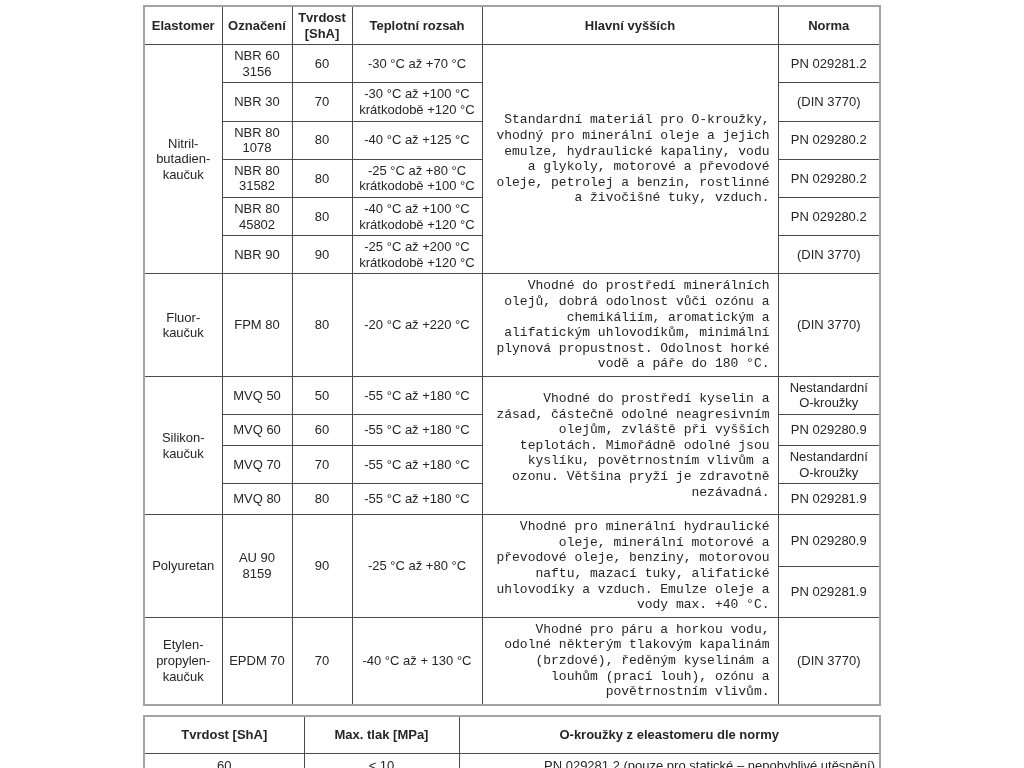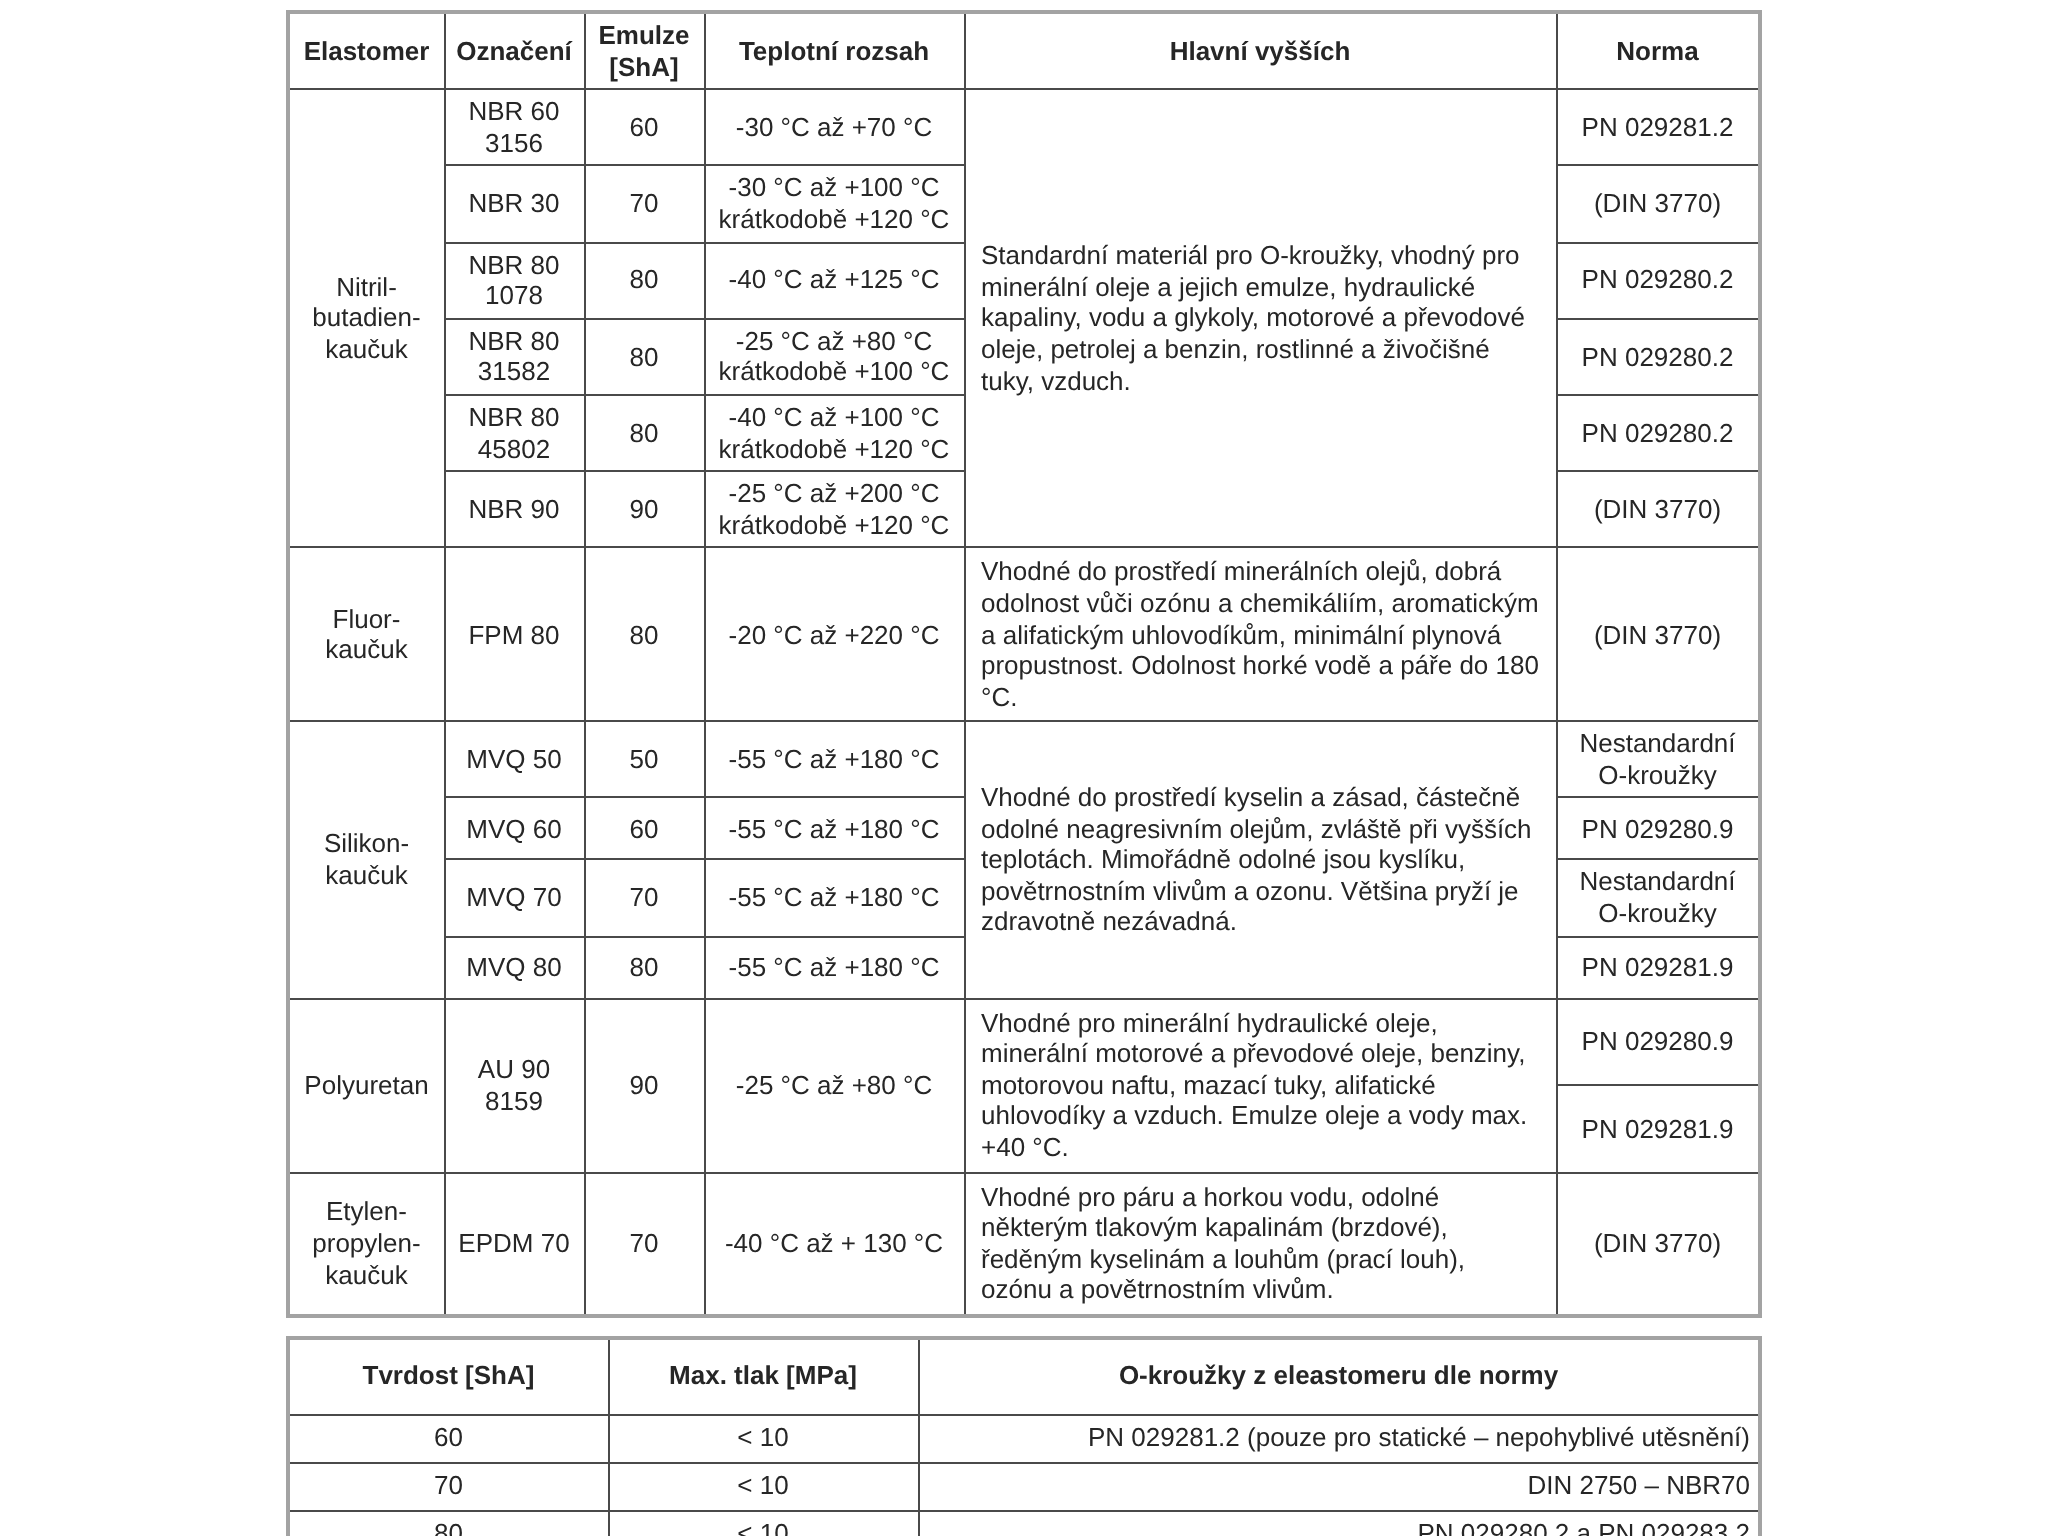--- a/index.html
+++ b/index.html
@@ -23,21 +23,21 @@
     border: 1px solid #4a4a4a;
     font-size: 13px;
     line-height: 1.2;
     text-align: center;
     vertical-align: middle;
     padding: 3px 4px;
     white-space: pre-line;
     overflow: hidden;
   }
   th { font-weight: bold; }
-  td.use { text-align: left; padding: 4px 8px; }
+  td.use { text-align: right; padding: 4px 8px; font-family: Liberation Mono, monospace; }
   td.left { text-align: right; padding-left: 10px; margin-top: 28px; }
   tr.rh38 { height: 38px; }
   tr.rh31 { height: 31px; }
   tr.rh81 { height: 81px; }
   tr.rh35 { height: 35px; }
   tr.rh69 { height: 69px; }
   tr.rh24 { height: 24px; }
 </style>
 </head>
 <body>
@@ -50,21 +50,21 @@
         <col style="width:70px">
         <col style="width:60px">
       <col style="width:130px">
         <col style="width:296px">
         <col style="width:102px">
     </colgroup>
     <thead>
       <tr class="rh38">
         <th>Elastomer</th>
         <th>Označení</th>
-        <th>Emulze
+        <th>Tvrdost
 [ShA]</th>
         <th>Teplotní rozsah</th>
         <th>Hlavní vyšších</th>
         <th>Norma</th>
       </tr>
     </thead>
     <tbody>
 
       <tr class="rh31">
         <td rowspan="6">Nitril-butadien-kaučuk</td>

